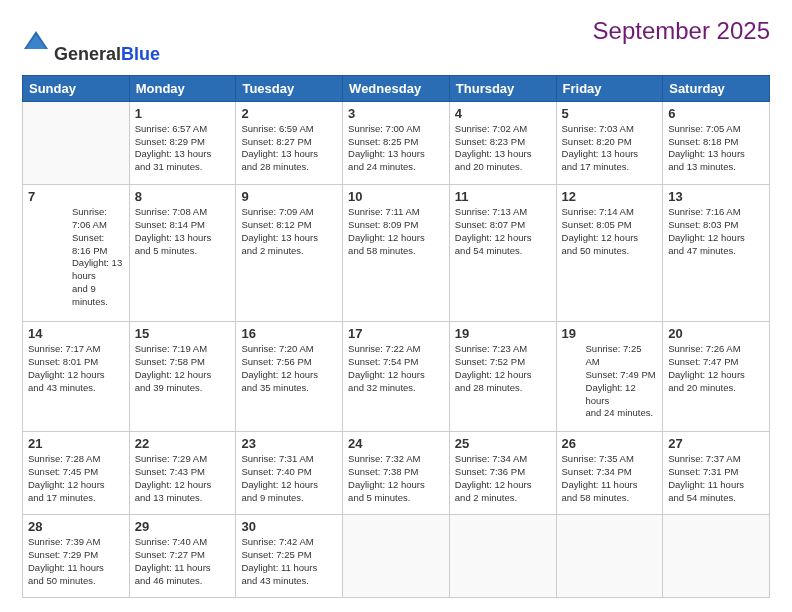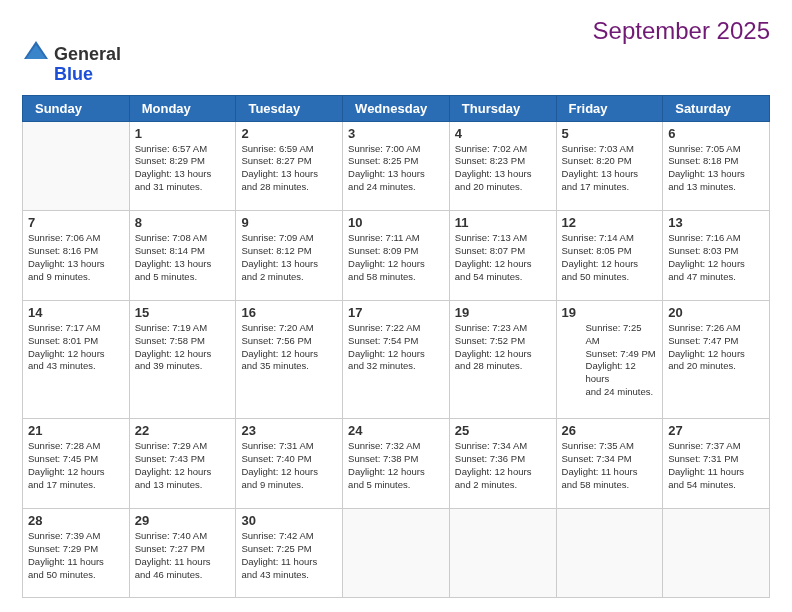--- a/index.html
+++ b/index.html
@@ -23,21 +23,21 @@
       align-items: flex-start;
       margin-bottom: 10px;
     }
     .logo {
       display: flex;
       align-items: center;
       gap: 4px;
     }
     .logo-text {
       display: flex;
-      flex-direction: column;
+      flex-direction: row;
       line-height: 1.1;
       margin-top: 27px;
     }
     .logo-general {
       font-size: 18px;
       font-weight: bold;
       color: #333;
     }
     .logo-blue {
       font-size: 18px;
@@ -65,21 +65,21 @@
       flex: 1;
       border: 1px solid #ccc;
       border-collapse: collapse;
       width: 100%;
       table-layout: fixed;
     }
     .calendar th {
       background: #2a6db5;
       color: #fff;
       text-align: left;
-      padding: 5px 12px;
+      padding: 5px 6px;
       font-size: 13px;
       border: 1px solid #1e5a9a;
     }
     .calendar td {
       vertical-align: top;
       border: 1px solid #ccc;
       padding: 4px 5px;
       font-size: 10px;
       color: #333;
       height: 78px;
@@ -177,21 +177,21 @@
             <span class="day-number">6</span>
             <div class="day-info" style="white-space: pre-line;">Sunrise: 7:05 AM
 Sunset: 8:18 PM
 Daylight: 13 hours
 and 13 minutes.</div>
           </td>
         </tr>
         <tr>
           <td>
             <span class="day-number">7</span>
-            <div class="day-info" style="white-space: pre-line;">Sunrise: 7:06 AM
+            <div class="day-info" style="white-space: pre-line; margin-left: 44px;">Sunrise: 7:06 AM
 Sunset: 8:16 PM
 Daylight: 13 hours
 and 9 minutes.</div>
           </td>
           <td>
             <span class="day-number">8</span>
             <div class="day-info" style="white-space: pre-line;">Sunrise: 7:08 AM
 Sunset: 8:14 PM
 Daylight: 13 hours
 and 5 minutes.</div>

